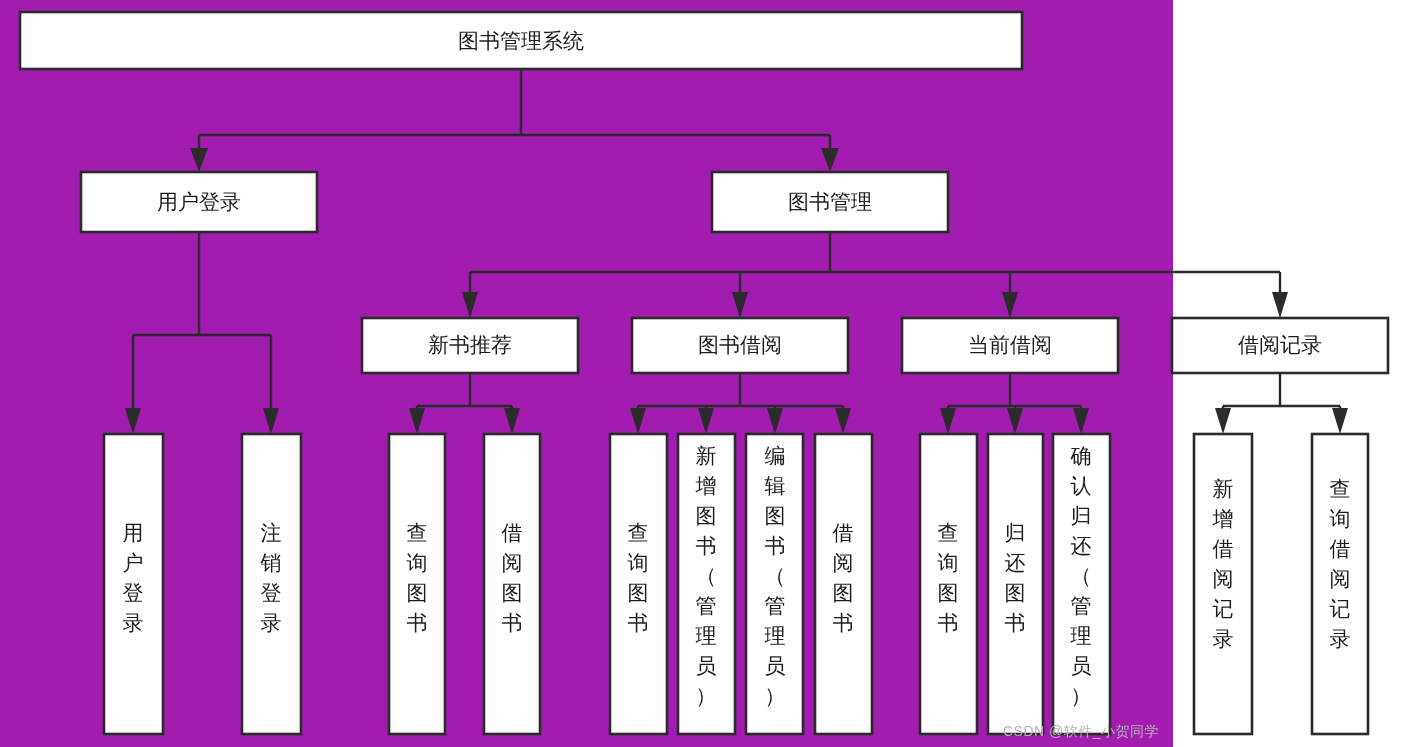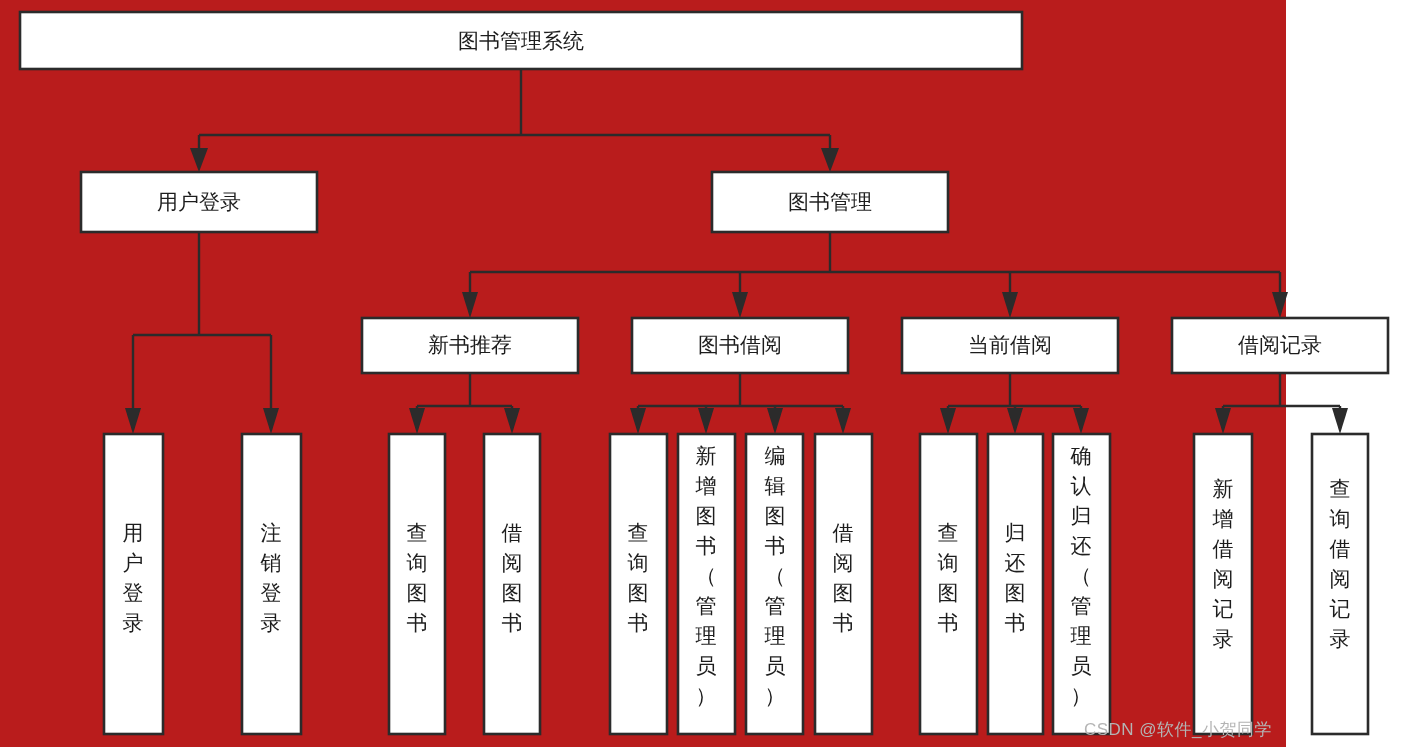--- a/index.html
+++ b/index.html
@@ -8,23 +8,23 @@
     background: #ffffff;
   }
   body {
     width: 1405px;
     height: 747px;
     font-family: "Liberation Sans", "DejaVu Sans", sans-serif;
     overflow: hidden;
   }
   #diagram-root {
     position: relative;
-    width: 1286px;
+    width: 1173px;
     height: 747px;
-    background: #b91c1c;
+    background: #a21caf;
   }
   svg#flowchart {
     position: absolute;
     left: 0;
     top: 0;
     width: 1405px;
     height: 747px;
     display: block;
   }
   .node-box {
@@ -53,21 +53,21 @@
     font-family: "Liberation Sans", "DejaVu Sans", sans-serif;
     font-size: 21px;
     fill: #1d1d1d;
     text-anchor: middle;
   }
   .watermark-text {
     position: absolute;
     right: 14px;
     bottom: 6px;
     font-family: "Liberation Sans", "DejaVu Sans", sans-serif;
-    font-size: 17px;
+    font-size: 14px;
     color: #b4b4b4;
     letter-spacing: 0.5px;
     white-space: nowrap;
     user-select: none;
   }
 </style>
 </head>
 <body>
 
 <div id="diagram-root">

